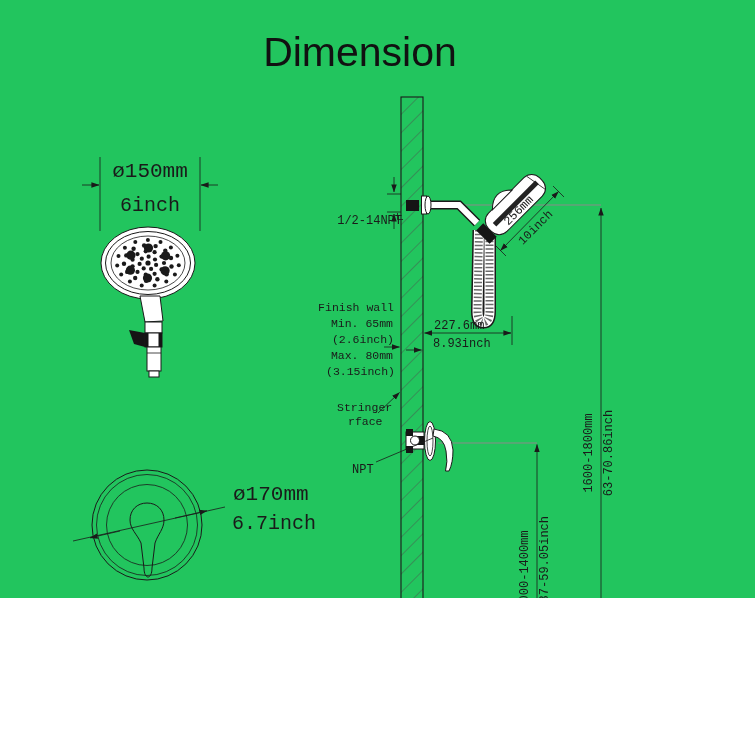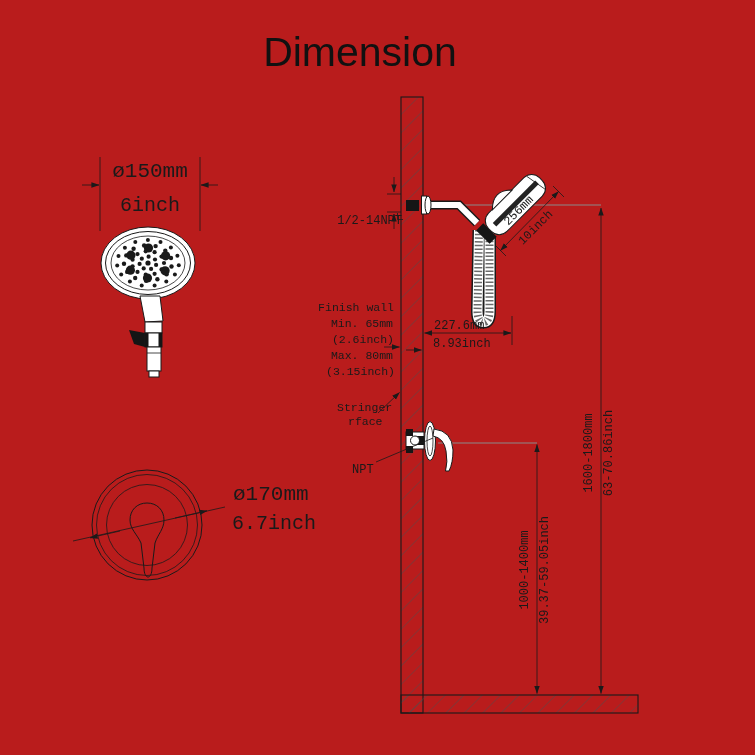--- a/index.html
+++ b/index.html
@@ -1,16 +1,16 @@
 <!DOCTYPE html>
 <html><head>
 <meta charset="utf-8">
 <style>
   html,body{margin:0;padding:0;background:#fff;}
-  .canvas{position:relative;width:755px;height:755px;background:#b91c1c;overflow:hidden;
+  .canvas{position:relative;width:755px;height:598px;background:#22c55e;overflow:hidden;
           font-family:"Liberation Sans",sans-serif;}
   svg{display:block;}
   .cad{font-family:"Liberation Mono",monospace;fill:#1a1a1a;}
   .ttl{font-family:"Liberation Sans",sans-serif;fill:#111;}
   .ln{stroke:#1a1a1a;fill:none;stroke-width:1;}
   .thin{stroke:#1a1a1a;fill:none;stroke-width:0.8;}
   .ref{stroke:#8a8a8a;fill:none;stroke-width:1;}
   .wh{fill:#fff;stroke:#1a1a1a;stroke-width:1;}
 </style>
 </head>

